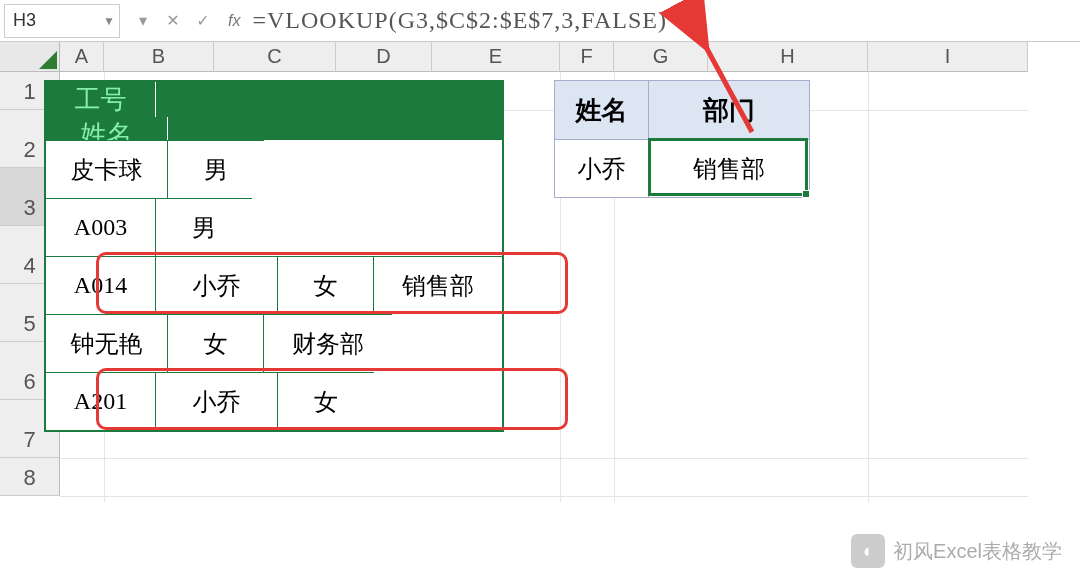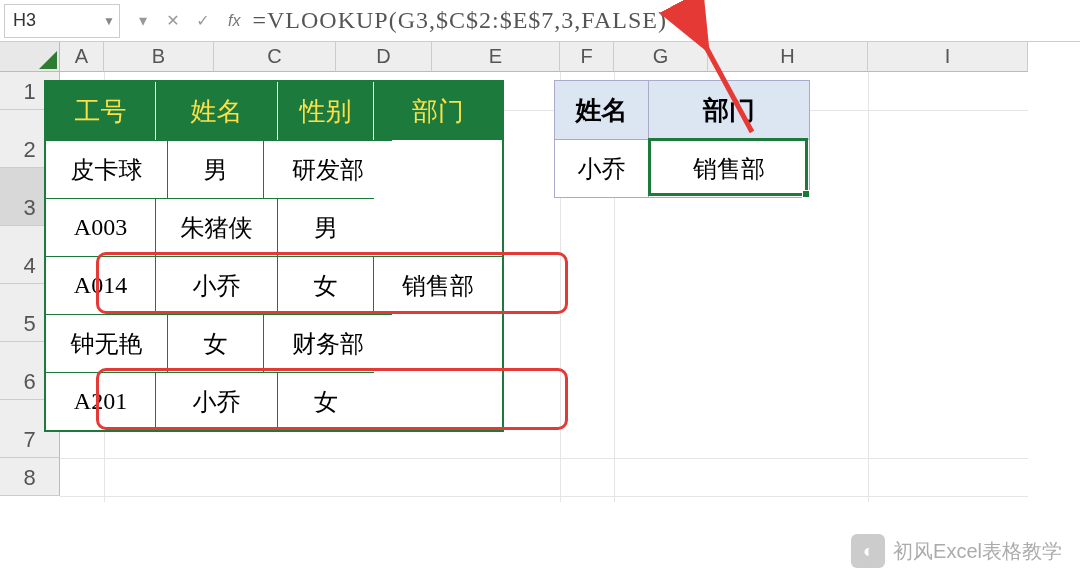--- a/index.html
+++ b/index.html
@@ -24,21 +24,21 @@
     .cA { width: 44px; } .cB { width: 110px; } .cC { width: 122px; } .cD { width: 96px; }
     .cE { width: 128px; } .cF { width: 54px; } .cG { width: 94px; } .cH { width: 160px; } .cI { width: 160px; }
     
     .row-headers { position: absolute; left: 0; top: 30px; width: 60px; }
     .row-h { border-right: 1px solid #bbb; border-bottom: 1px solid #ccc; background: #eee; display: flex; align-items: flex-end; justify-content: center; font-size: 22px; color: #555; padding-bottom: 4px; }
     .r1 { height: 38px; } .r2 { height: 58px; } .r3 { height: 58px; background:#d8d8d8;} .r4 { height: 58px; } 
     .r5 { height: 58px; } .r6 { height: 58px; } .r7 { height: 58px; } .r8 { height: 38px; }
     
     
     .tbl-g { position: absolute; left: 44px; top: 38px; border: 2px solid #1b7a3c; }
-    .tbl-g .th-row { display: flex; background: #1b7a3c; color: #fde047; height: 58px; }
+    .tbl-g .th-row { display: flex; background: #1b7a3c; color: #86efac; height: 58px; flex-direction: column; }
     .tbl-g .th { display:flex; align-items:center; justify-content:center; font-size: 26px; border-right: 1px solid #fff; }
     .tbl-g .th:last-child { border-right: none; }
     .tbl-g .tr { display: flex; height: 58px; }
     .tbl-g .td { display:flex; align-items:center; justify-content:center; font-size: 24px; border-right: 1px solid #1b7a3c; border-top: 1px solid #1b7a3c; background:#fff; font-family:"SimSun",serif;}
     .tbl-g .td:last-child { border-right: none; }
     .wB { width: 110px; } .wC { width: 122px; } .wD { width: 96px; } .wE { width: 128px; }
     
     
     .tbl-l { position: absolute; left: 554px; top: 38px; border: 1px solid #aac; }
     .tbl-l .lh-row { display:flex; height:58px; background:#dce6f2; }
@@ -122,25 +122,23 @@
   <div class="tbl-g">
     <div class="th-row">
       <div class="th wB">工号</div>
       <div class="th wC">姓名</div>
       <div class="th wD">性别</div>
       <div class="th wE">部门</div>
     </div>
     <div class="tr">
       <div class="td wC">皮卡球</div>
       <div class="td wD">男</div>
-      <div class="td wE">研发部</div>
     </div>
     <div class="tr">
       <div class="td wB">A003</div>
-      <div class="td wC">朱猪侠</div>
       <div class="td wD">男</div>
     </div>
     <div class="tr">
       <div class="td wB">A014</div>
       <div class="td wC">小乔</div>
       <div class="td wD">女</div>
       <div class="td wE">销售部</div>
     </div>
     <div class="tr">
       <div class="td wC">钟无艳</div>

